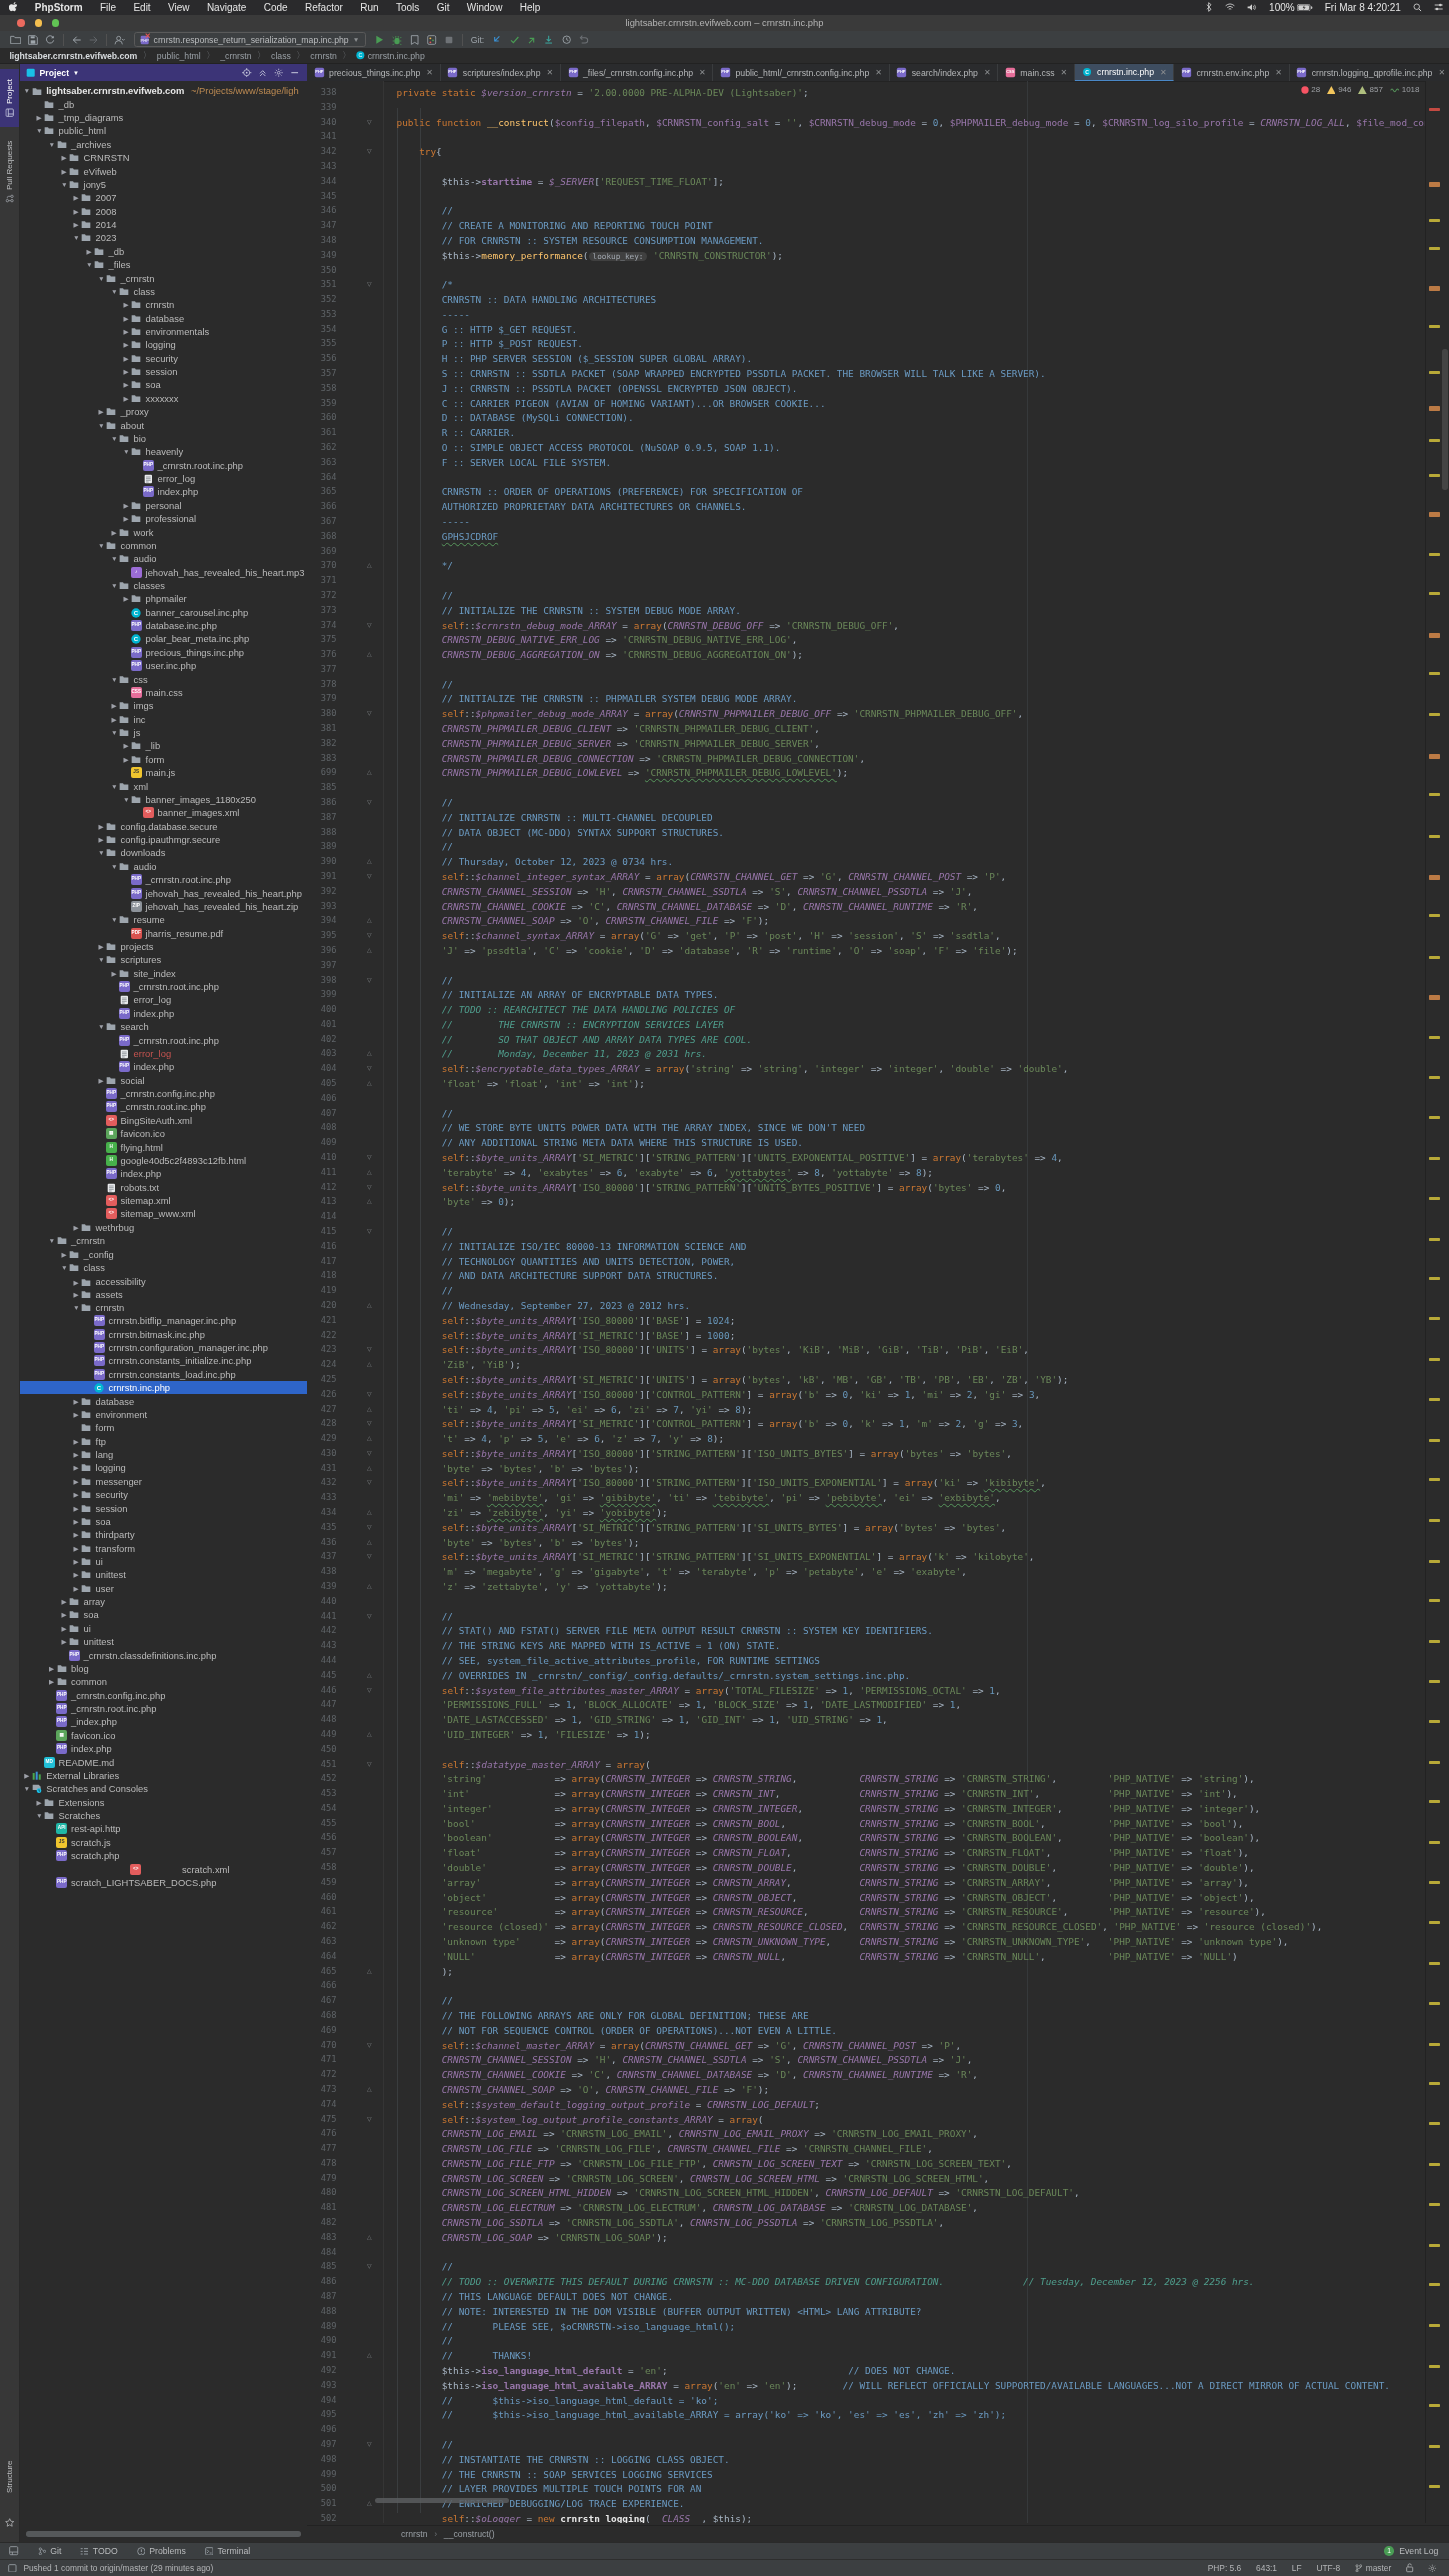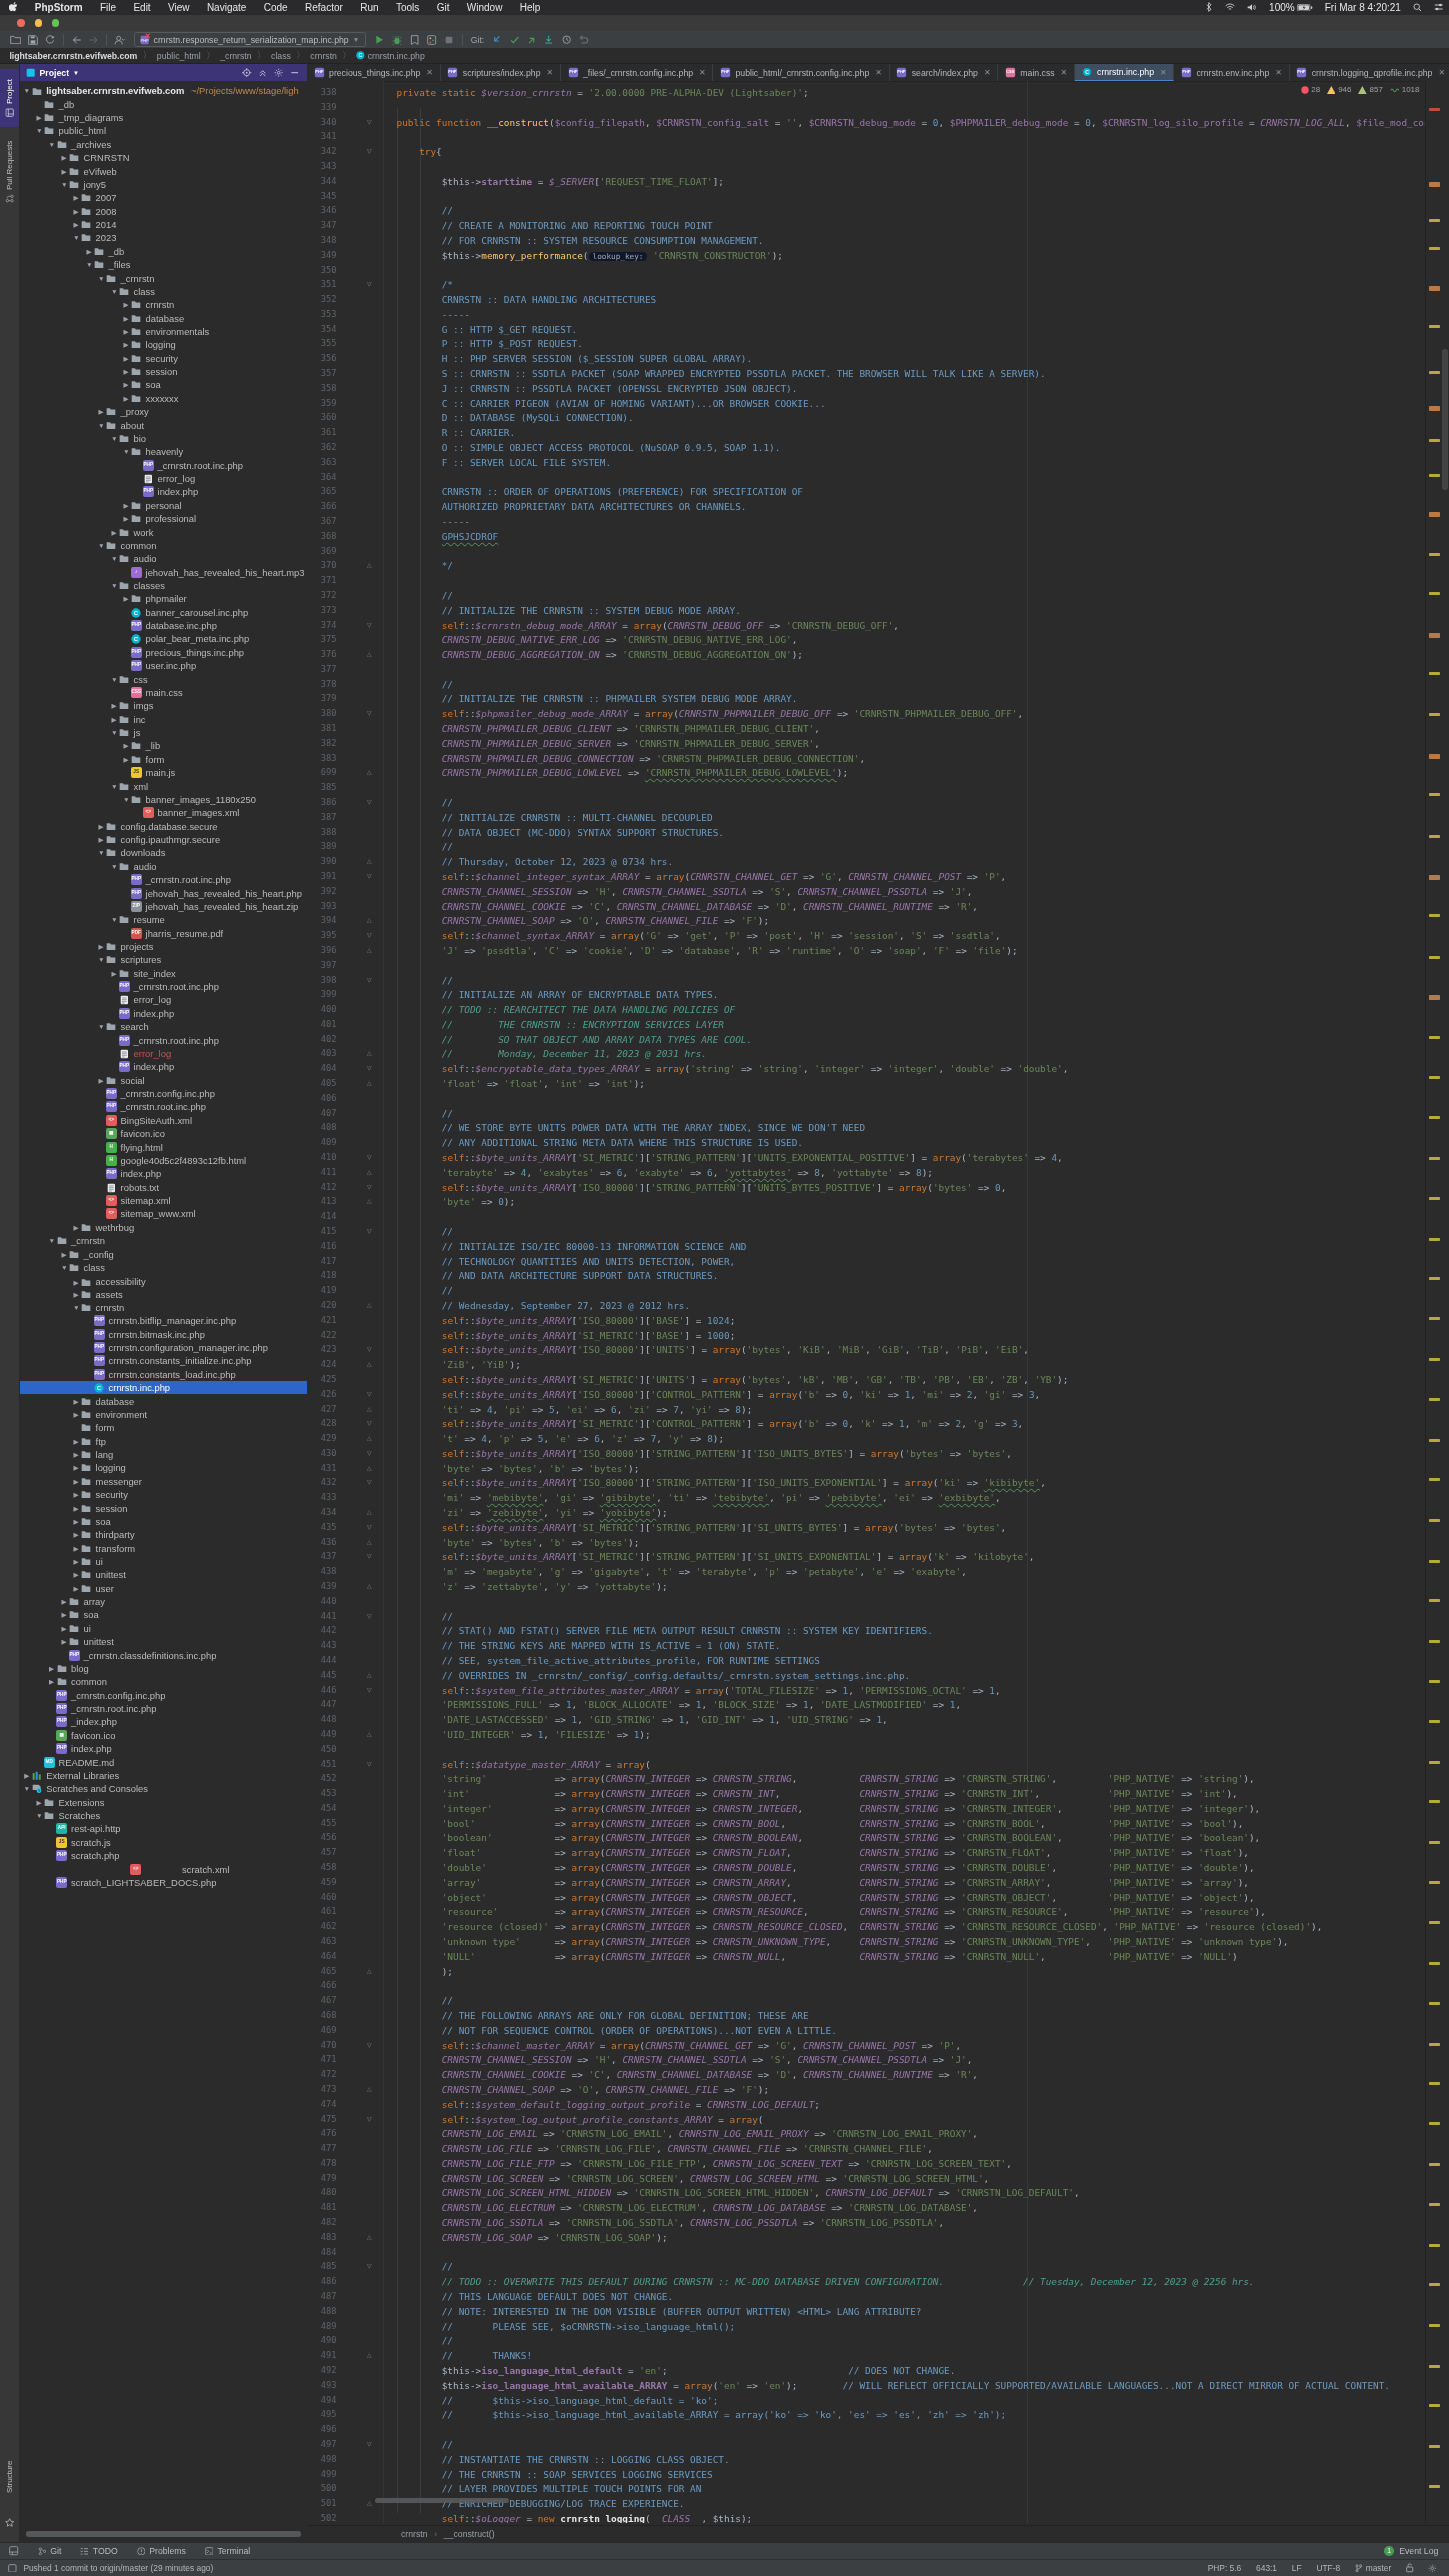--- a/index.html
+++ b/index.html
@@ -60,21 +60,21 @@
     font-family:"DejaVu Sans Mono",monospace;font-size:8.7px;line-height:15px;}
   .fold{position:absolute;left:60px;width:8px;color:#7d8184;font-size:6px;line-height:15px;}
   #code{position:absolute;left:67px;top:0;right:23px;height:100%;overflow:hidden;}
   .cline{position:absolute;left:0px;white-space:pre;font-family:"DejaVu Sans Mono",monospace;
     font-size:9.4px;line-height:15px;}
   .p{color:#a9b7c6}.k{color:#cc7832}.f{color:#ffc66d}.v{color:#9876aa}
   .c{color:#9876aa;font-style:italic}.b{color:#9876aa;font-weight:bold}
   .s{color:#6a8759}.n{color:#6897bb}.m{color:#6b9bc3}
   .t{color:#4f9e8d;font-style:italic}.pb{color:#e8e8e8;font-weight:bold}
   .w{text-decoration:underline wavy #57965c 0.7px;text-underline-offset:2px;}
-  .h{background:#0f172a;color:#a2a8b0;border-radius:5.4px;padding:0 4px;font-size:7.7px;}
+  .h{background:#404040;color:#a2a8b0;border-radius:5.4px;padding:0 4px;font-size:7.7px;}
   .guide{position:absolute;top:27px;bottom:10.7px;width:0.7px;background:#3a3d3f;}
   #marginline{position:absolute;top:0;bottom:0;width:0.7px;background:#36393b;}
   #inspections{position:absolute;right:29.5px;top:4px;display:flex;gap:6.7px;align-items:center;
     font-size:8px;color:#9da0a4;}
   #stripe{position:absolute;right:0;top:0;width:23px;height:100%;background:#2b2b2b;border-left:0.7px solid #222;}
   .mark{position:absolute;left:3.4px;width:10.7px;border-radius:0.7px;}
   #vthumb{position:absolute;right:1.3px;width:5.4px;background:rgba(255,255,255,.12);border-radius:2.7px;}
   #hscroll-ed{position:absolute;left:68px;bottom:20px;height:5.4px;width:134px;background:#5a5d5f;border-radius:2.7px;opacity:.85;}
   #crumb2{position:absolute;left:0;bottom:0;width:100%;height:17.4px;background:#2b2b2b;border-top:0.7px solid #222;
     color:#9aa0a6;font-size:8.7px;display:flex;align-items:center;padding-left:94px;box-sizing:border-box;}
@@ -153,20 +153,21 @@
         <circle cx="9.5" cy="3" r="2" fill="#d0d0d0"></circle>
         <circle cx="4.5" cy="9" r="2" fill="#d0d0d0"></circle>
       </svg>
     </span>
 </div>
 
 <div class="abs" id="titlebar">
   <span class="tl" style="left:17.4px;background:#ec6a5e"></span>
   <span class="tl" style="left:35px;background:#f5bf4f"></span>
   <span class="tl" style="left:52px;background:#61c454"></span>
+  <span id="title-text">lightsaber.crnrstn.evifweb.com – crnrstn.inc.php</span>
 </div>
 
 <div class="abs" id="toolbar">
   <span style="width:6.7px"></span>
   <span class="tbicon">
       <svg width="11.4" height="9.4" viewBox="0 0 17 14">
         <path d="M1 2h5l1.5 2H16v9H1z" fill="none" stroke="#9fa6ac" stroke-width="1.3"></path>
       </svg>
     </span>
   <span class="tbicon">

